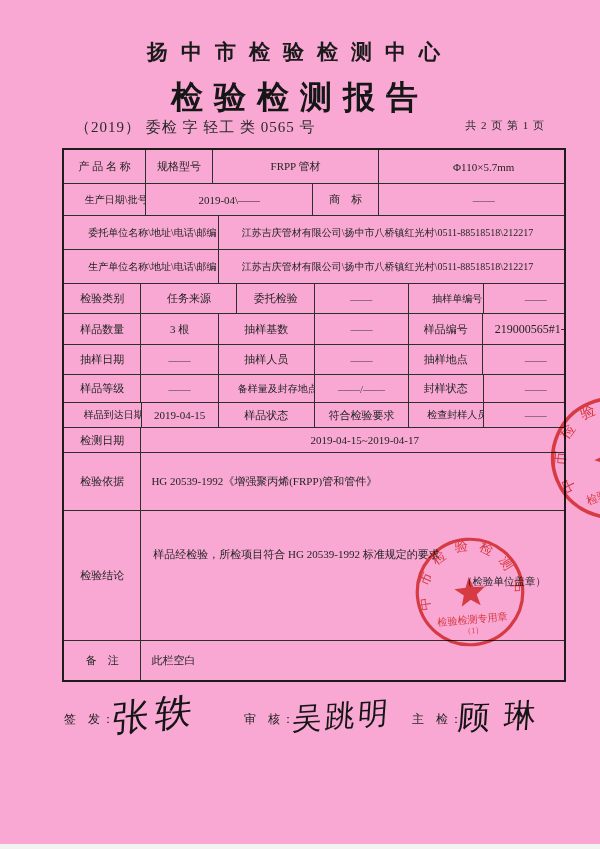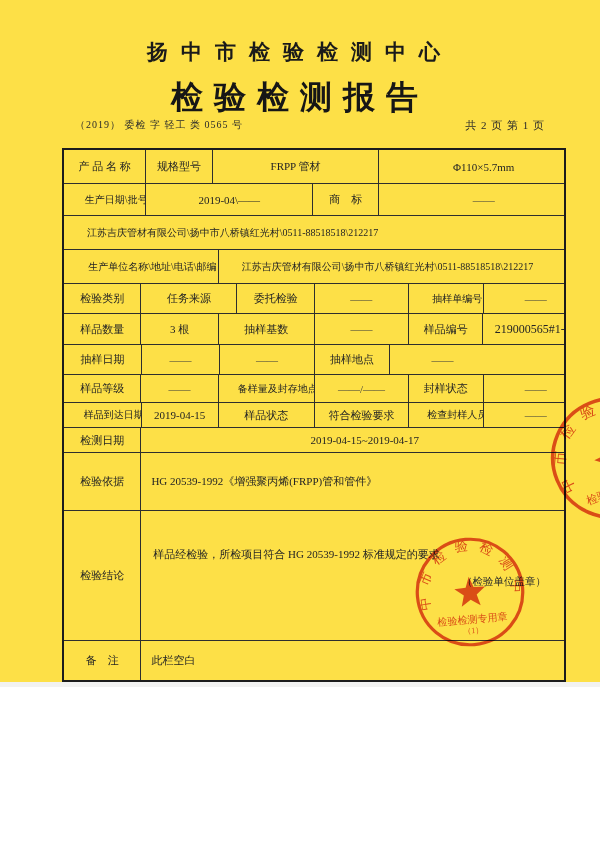--- a/index.html
+++ b/index.html
@@ -1,23 +1,23 @@
 <!DOCTYPE html>
 <html><head>
 <meta charset="utf-8">
 <style>
   html,body{margin:0;padding:0;background:#fff;}
-  #page{position:relative;width:600px;height:687px;background:#fde047;overflow:hidden;
+  #page{position:relative;width:600px;height:849px;background:#f9a8d4;overflow:hidden;
         font-family:"Liberation Serif","DejaVu Serif",serif;color:#1e1e1e;}
 
   .org-title{position:absolute;top:38px;left:0;width:100%;text-align:center;
              font-size:21px;font-weight:bold;letter-spacing:13px;color:#1a1a1a;}
   .report-title{position:absolute;top:76px;left:0;width:100%;text-align:center;
                 font-size:32px;font-weight:bold;letter-spacing:11px;color:#161616;}
-  .doc-number{position:absolute;top:118px;left:75px;font-size:10px;letter-spacing:1px;color:#2a2a2a;white-space:pre;}
+  .doc-number{position:absolute;top:118px;left:75px;font-size:15px;letter-spacing:1px;color:#2a2a2a;white-space:pre;}
   .page-indicator{position:absolute;top:118px;right:55px;font-size:11px;letter-spacing:1px;color:#2a2a2a;white-space:pre;}
 
   .report-table{position:absolute;left:62px;top:148px;width:504px;
                 border:2px solid #1c1c1c;box-sizing:border-box;background:transparent;}
   .row{display:flex;border-bottom:1px solid #2e2e2e;box-sizing:border-box;}
   .row:last-child{border-bottom:none;}
   .cell{box-sizing:border-box;border-right:1px solid #2e2e2e;display:flex;align-items:center;
         justify-content:center;font-size:11px;color:#242424;white-space:pre;overflow:hidden;}
   .cell:last-child{border-right:none;padding-left:24px;}
   .cell.left{justify-content:flex-start;padding-left:10px;}
@@ -57,20 +57,21 @@
     </div>
 
     <div class="row" style="height:32px">
       <div class="cell small" style="width:83px">生产日期\批号</div>
       <div class="cell" style="width:168px">2019-04\——</div>
       <div class="cell" style="width:67px">商    标</div>
       <div class="cell dash" style="width:186px">——</div>
     </div>
 
     <div class="row" style="height:34px">
+      <div class="cell small" style="width:156px">委托单位名称\地址\电话\邮编</div>
       <div class="cell small left" style="width:348px">江苏吉庆管材有限公司\扬中市八桥镇红光村\0511-88518518\212217</div>
     </div>
 
     <div class="row" style="height:34px">
       <div class="cell small" style="width:156px">生产单位名称\地址\电话\邮编</div>
       <div class="cell small left" style="width:348px">江苏吉庆管材有限公司\扬中市八桥镇红光村\0511-88518518\212217</div>
     </div>
 
     <div class="row" style="height:30px">
       <div class="cell" style="width:78px">检验类别</div>
@@ -86,20 +87,21 @@
       <div class="cell" style="width:78px">3 根</div>
       <div class="cell" style="width:97px">抽样基数</div>
       <div class="cell dash" style="width:95px">——</div>
       <div class="cell" style="width:75px">样品编号</div>
       <div class="cell tiny" style="width:81px">219000565#1-#3</div>
     </div>
 
     <div class="row" style="height:30px">
       <div class="cell" style="width:78px">抽样日期</div>
       <div class="cell dash" style="width:78px">——</div>
+      <div class="cell" style="width:97px">抽样人员</div>
       <div class="cell dash" style="width:95px">——</div>
       <div class="cell" style="width:75px">抽样地点</div>
       <div class="cell dash" style="width:81px">——</div>
     </div>
 
     <div class="row" style="height:28px">
       <div class="cell" style="width:78px">样品等级</div>
       <div class="cell dash" style="width:78px">——</div>
       <div class="cell small" style="width:97px">备样量及封存地点</div>
       <div class="cell dash" style="width:95px">——/——</div>

